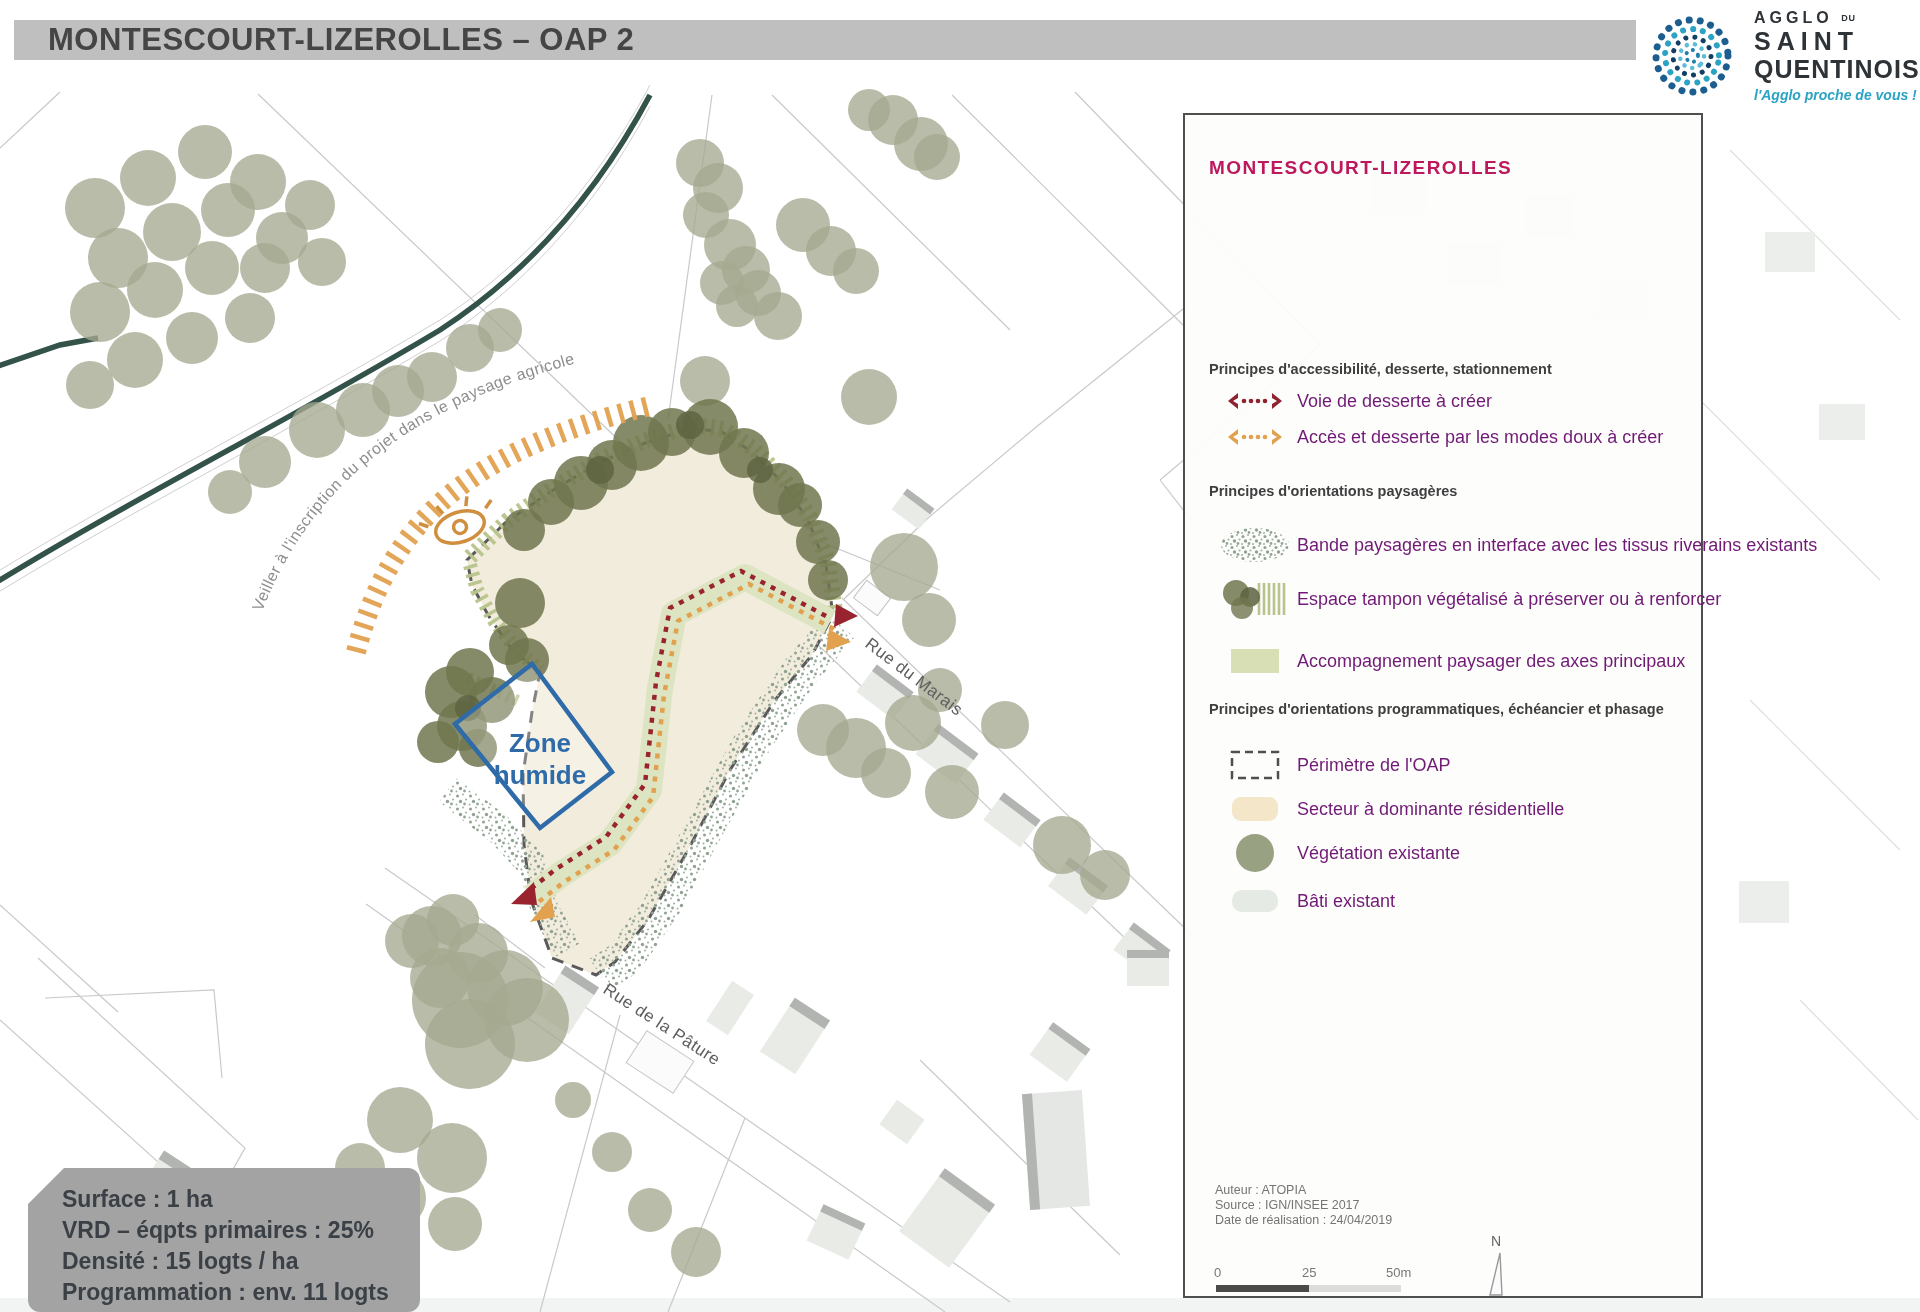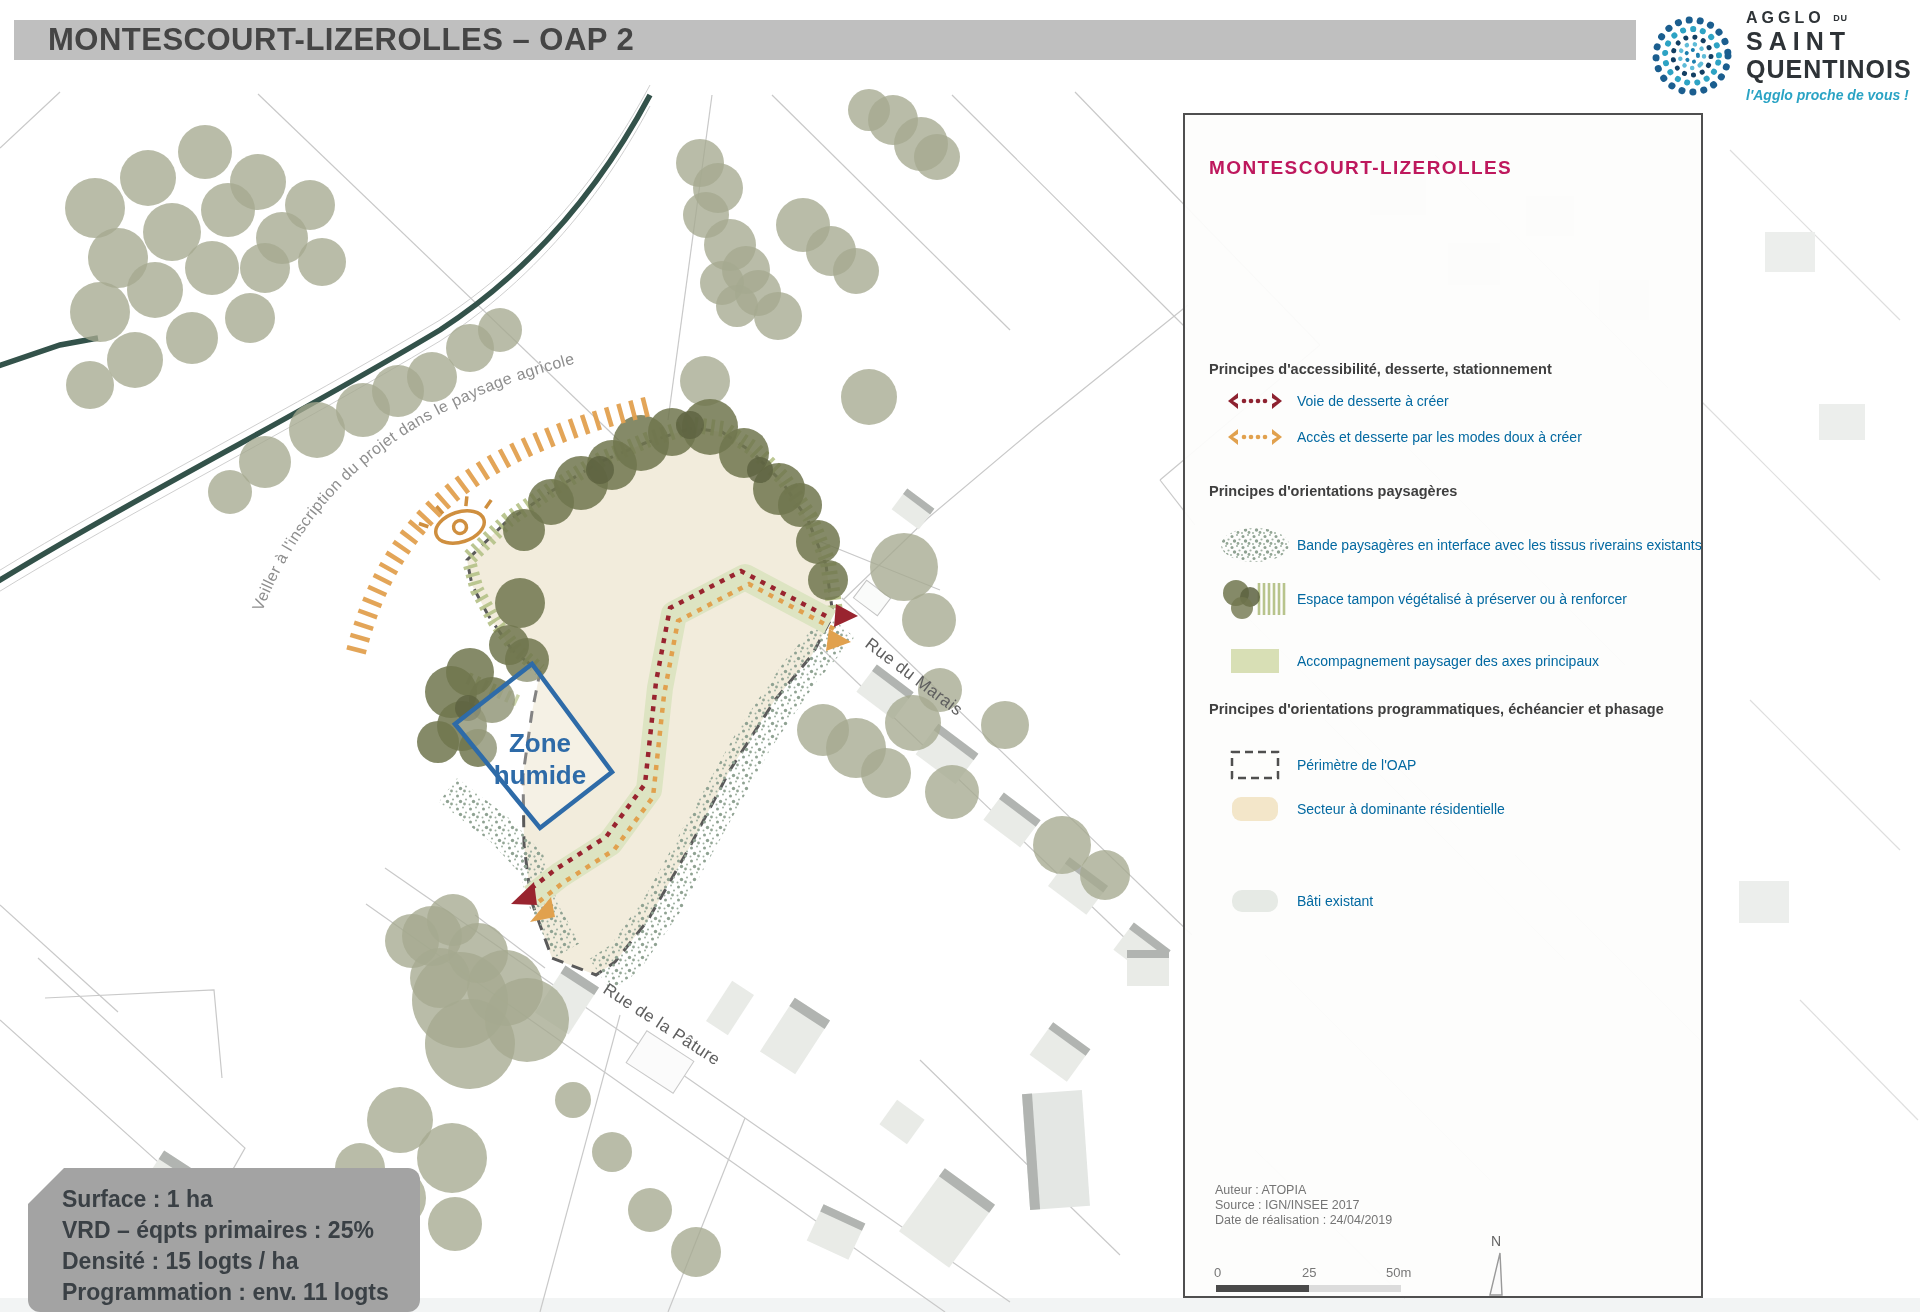--- a/index.html
+++ b/index.html
@@ -4,37 +4,37 @@
 <style>
   html,body{margin:0;padding:0;background:#ffffff;}
   #stage{position:relative;width:1920px;height:1312px;overflow:hidden;background:#ffffff;
          font-family:"Liberation Sans",sans-serif;}
   #map-svg{position:absolute;left:0;top:0;width:1920px;height:1312px;}
   
   #header-bar{position:absolute;left:14px;top:20px;width:1622px;height:40px;background:#bfbfbf;
               display:flex;align-items:center;z-index:4;}
   #header-bar .title{font-size:31px;font-weight:bold;color:#454545;letter-spacing:.5px;padding-left:34px;}
   
-  #logo{position:absolute;left:1642px;top:4px;width:276px;height:104px;z-index:4;display:flex;align-items:center;}
+  #logo{position:absolute;left:1642px;top:4px;width:276px;height:104px;z-index:4;display:flex;align-items:center;gap:8px;}
   #logo .rosette{width:100px;height:100px;flex:0 0 auto;}
   #logo .words{margin-left:4px;line-height:1;}
   #logo .w1{font-size:16px;font-weight:bold;color:#2e3337;letter-spacing:4px;}
   #logo .w1 .du{font-size:9px;letter-spacing:1px;color:#2e3337;vertical-align:2px;}
   #logo .w2{font-size:25px;font-weight:bold;color:#2e3337;letter-spacing:6px;margin-top:3px;}
   #logo .w3{font-size:25px;font-weight:bold;color:#2e3337;letter-spacing:1px;margin-top:3px;}
   #logo .tag{font-size:14px;font-weight:bold;font-style:italic;color:#2aa3c4;margin-top:6px;}
   
   #legend{position:absolute;left:1183px;top:113px;width:520px;height:1185px;
           background:rgba(253,253,252,.94);border:2px solid #4f4f4f;box-sizing:border-box;z-index:3;}
   #legend .lg-title{position:absolute;left:24px;top:42px;font-size:19px;font-weight:600;
                     letter-spacing:1.4px;color:#be185d;}
   .lg-head{position:absolute;left:24px;font-size:14.5px;font-weight:bold;color:#3f3f3f;}
   .lg-row{position:absolute;left:0;width:100%;height:44px;}
   .lg-ic{position:absolute;left:34px;top:0;width:72px;height:44px;display:flex;align-items:center;justify-content:center;}
-  .lg-lb{position:absolute;left:112px;top:50%;transform:translateY(-50%);font-size:14px;color:#0369a1;white-space:nowrap;}
+  .lg-lb{position:absolute;left:112px;top:50%;transform:translateY(-50%);font-size:18px;color:#701a75;white-space:nowrap;}
   #legend .credits{position:absolute;left:30px;top:1068px;font-size:12.5px;color:#757575;line-height:15px;}
   #legend .scale{position:absolute;left:31px;top:1150px;width:220px;}
   #legend .scale .nums{position:relative;height:16px;font-size:13px;color:#777;}
   #legend .scale .nums span{position:absolute;top:0;}
   #legend .scale .bar{position:relative;margin-top:4px;height:7px;width:185px;}
   #legend .scale .bar .d{position:absolute;left:0;top:0;width:93px;height:7px;background:#4a4a4a;}
   #legend .scale .bar .l{position:absolute;left:93px;top:0;width:92px;height:7px;background:#dcdcdc;}
   #legend .north{position:absolute;left:296px;top:1118px;width:30px;text-align:center;}
   #legend .north .n{font-size:14px;color:#666;}
   
@@ -484,20 +484,28 @@
 
   <div class="lg-row" style="top:672px">
     <span class="lg-ic">
       <svg width="72" height="44" viewBox="0 0 72 44">
             <rect x="13" y="10" width="46" height="24" rx="9" fill="#f3e6c9"></rect>
           </svg>
     </span>
     <span class="lg-lb">Secteur à dominante résidentielle</span>
   </div>
 
+  <div class="lg-row" style="top:716px">
+    <span class="lg-ic">
+      <svg width="72" height="44" viewBox="0 0 72 44">
+            <circle cx="36" cy="22" r="19" fill="#99a183"></circle>
+          </svg>
+    </span>
+    <span class="lg-lb">Végétation existante</span>
+  </div>
 
   <div class="lg-row" style="top:764px">
     <span class="lg-ic">
       <svg width="72" height="44" viewBox="0 0 72 44">
             <rect x="13" y="11" width="46" height="22" rx="10" fill="#e6eae5"></rect>
           </svg>
     </span>
     <span class="lg-lb">Bâti existant</span>
   </div>
 

